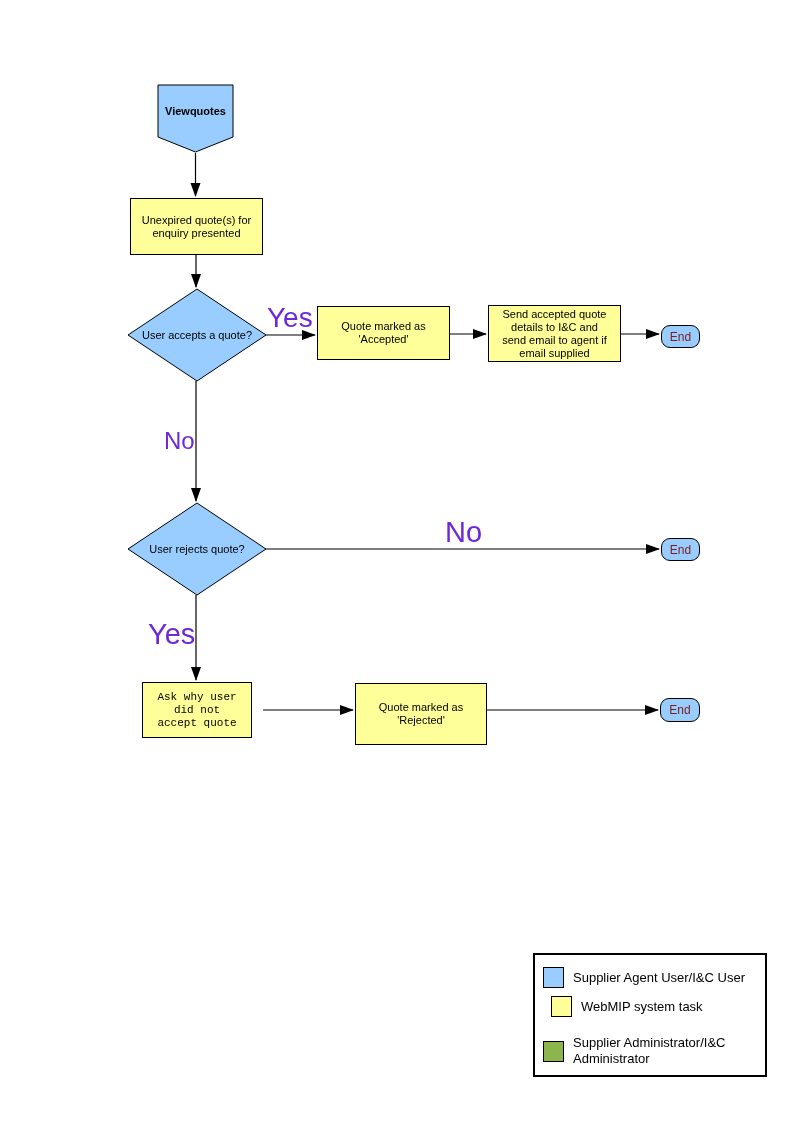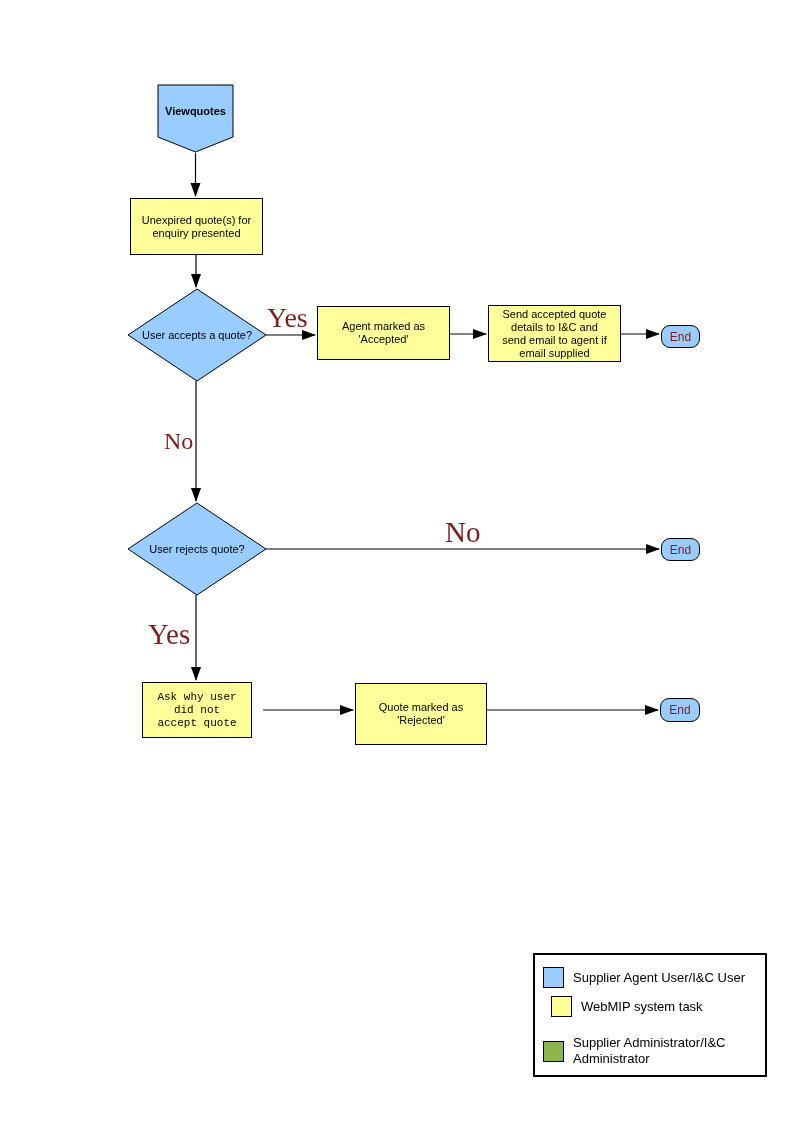--- a/index.html
+++ b/index.html
@@ -13,21 +13,21 @@
     text-align:center; font-size:11px; line-height:13px; color:#000;
     box-sizing:border-box;
   }
   .task { background:#FFFF99; border:1px solid #000; padding:2px 9px; }
   .shape-text { background:transparent; }
   .end {
     position:absolute; box-sizing:border-box; background:#99CCFF; border:1px solid #000;
     border-radius:9px; display:flex; align-items:center; justify-content:center;
     font-size:12px; color:#7f1d1d;
   }
-  .flow-label { position:absolute; line-height:1; color:#7f1d1d; white-space:nowrap;font-family:Liberation Serif, serif; }
+  .flow-label { position:absolute; line-height:1; color:#6d28d9; white-space:nowrap; }
   .fl-yes1 { left:267px; top:304px; font-size:28px; }
   .fl-no1  { left:164px; top:429px; font-size:24px; }
   .fl-no2  { left:445px; top:518px; font-size:29px; }
   .fl-yes2 { left:148px; top:620px; font-size:29px; }
   .legend {
     position:absolute; left:505px; top:953px; width:234px; height:124px;
     border:2px solid #000; background:#fff; box-sizing:border-box;margin-left:28px;
   }
   .lrow { position:absolute; left:8px; display:flex; align-items:center; gap:9px; }
   .lrow-1 { top:12px; } .lrow-2 { top:41px;padding-left:8px; } .lrow-3 { top:80px; }
@@ -67,21 +67,21 @@
       <path d="M487,710 L658,710" marker-end="url(#arrow)"></path>
     </g>
   </svg>
 
   <div class="node shape-text" style="left:158px; top:85px; width:75px; height:52px;font-weight:bold;">Viewquotes</div>
 
   <div class="node task" style="left:130px; top:198px; width:133px; height:57px;">Unexpired quote(s) for enquiry presented</div>
 
   <div class="node shape-text" style="left:140px; top:312px; width:114px; height:46px;">User accepts a quote?</div>
 
-  <div class="node task" style="left:317px; top:306px; width:133px; height:54px;">Agent  marked as 'Accepted'</div>
+  <div class="node task" style="left:317px; top:306px; width:133px; height:54px;">Quote  marked as 'Accepted'</div>
 
   <div class="node task" style="left:488px; top:305px; width:133px; height:57px;">Send accepted quote details to I&amp;C and send email to agent if email supplied</div>
 
   <div class="end" style="left:661px; top:325px; width:39px; height:23px;">End</div>
 
   <div class="node shape-text" style="left:140px; top:526px; width:114px; height:46px;">User rejects quote?</div>
 
   <div class="end" style="left:661px; top:538px; width:39px; height:23px;">End</div>
 
   <div class="node task" style="left:142px; top:682px; width:110px; height:56px;font-family:Liberation Mono, monospace;">Ask why user did not accept quote</div>

